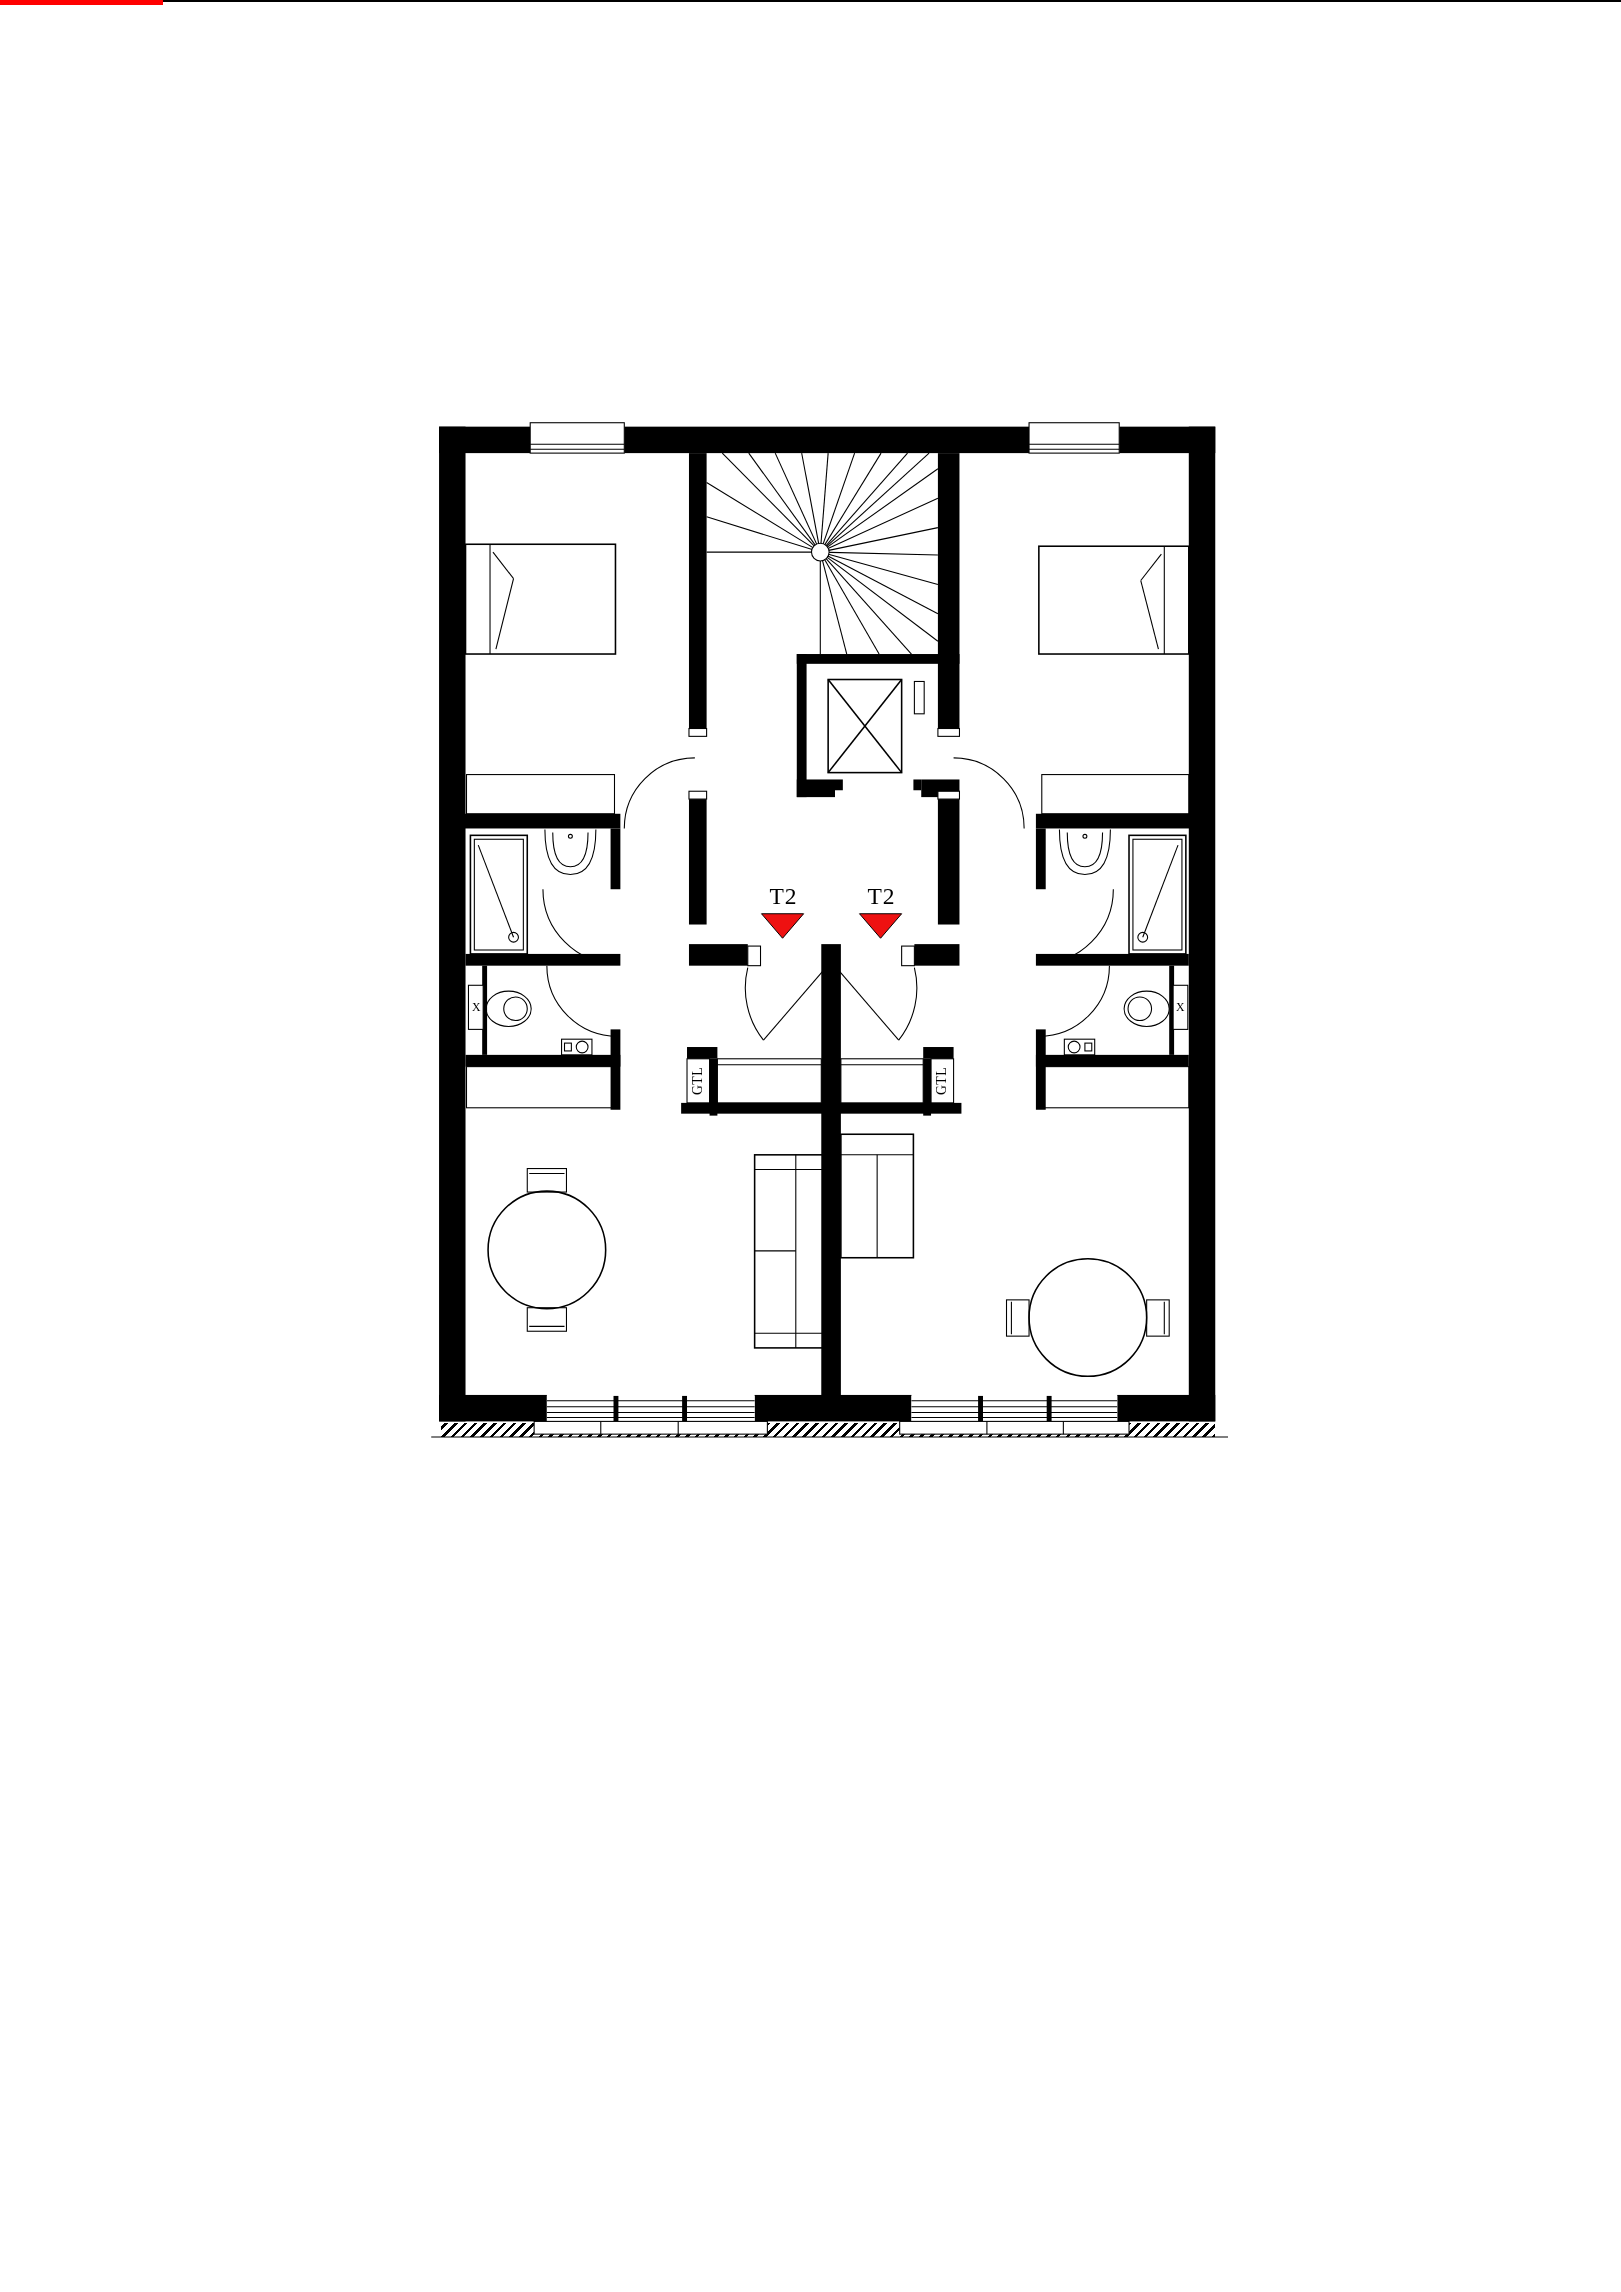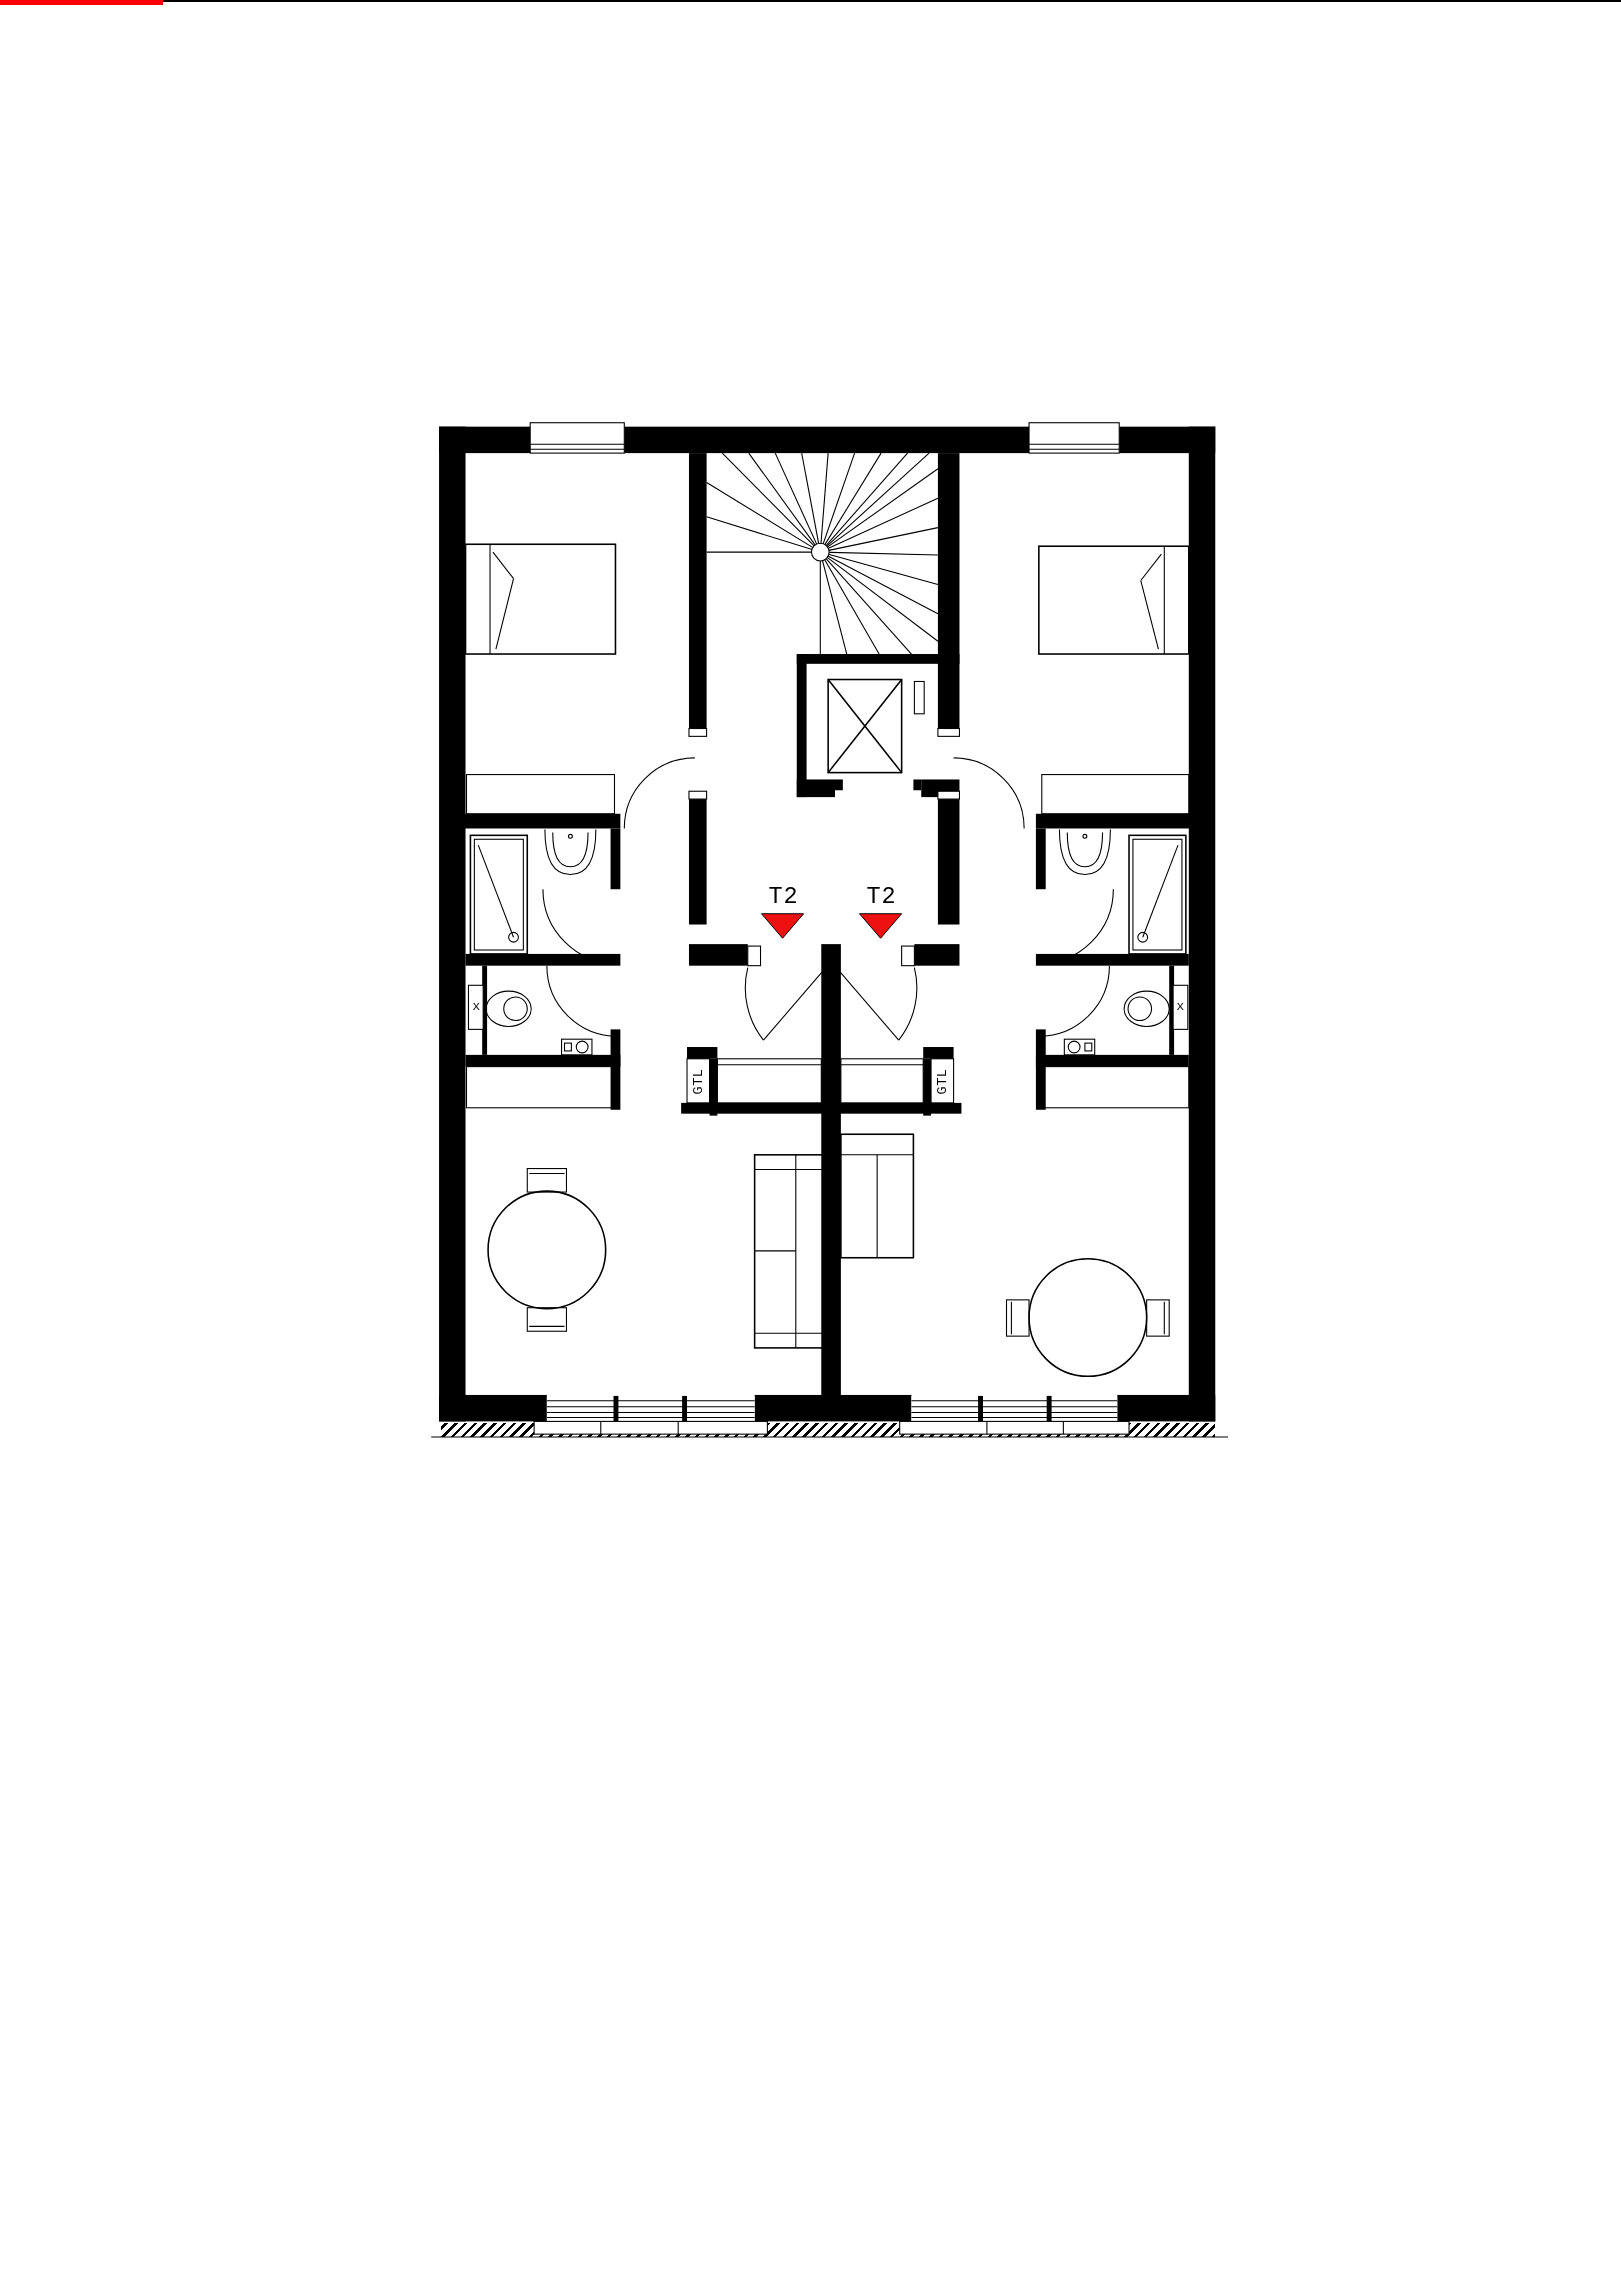--- a/index.html
+++ b/index.html
@@ -1,17 +1,17 @@
 <!DOCTYPE html>
 <html style="--wall: #000000; --line: #000000; --marker: #ee1111; --accent: #ff0000; --bg: #ffffff;"><head>
 <meta charset="utf-8">
 <style>
   html,body{margin:0;padding:0;background:#fff;}
   .page{position:relative;width:1621px;height:2293px;background:var(--bg,#fff);overflow:hidden;
-        font-family:Liberation Mono, monospace;}
+        font-family:Liberation Serif, serif;}
   .topline{position:absolute;left:0;top:0;width:1621px;height:2px;background:var(--line,#000);}
   .topaccent{position:absolute;left:0;top:0;width:163px;height:4.9px;background:var(--accent,#f00);}
   .plan-svg{position:absolute;left:0;top:0;width:1621px;height:2293px;pointer-events:none;}
   .fringe{position:absolute;left:441px;top:1423px;width:774px;height:13.7px;
           background:repeating-linear-gradient(-45deg,#000 0 2.5px,transparent 2.5px 6.9px);}
   .lbl{position:absolute;color:var(--line,#000);}
   .t2{width:43px;text-align:center;font-size:23.5px;letter-spacing:1px;}
   .gtlbox{display:flex;align-items:center;justify-content:center;width:22.5px;height:44px;}
   .gtlbox span{transform:rotate(-90deg);font-size:13.7px;letter-spacing:0.5px;white-space:nowrap;}
   .xmark{width:14.7px;height:44px;display:flex;align-items:center;justify-content:center;font-size:11.8px;}

